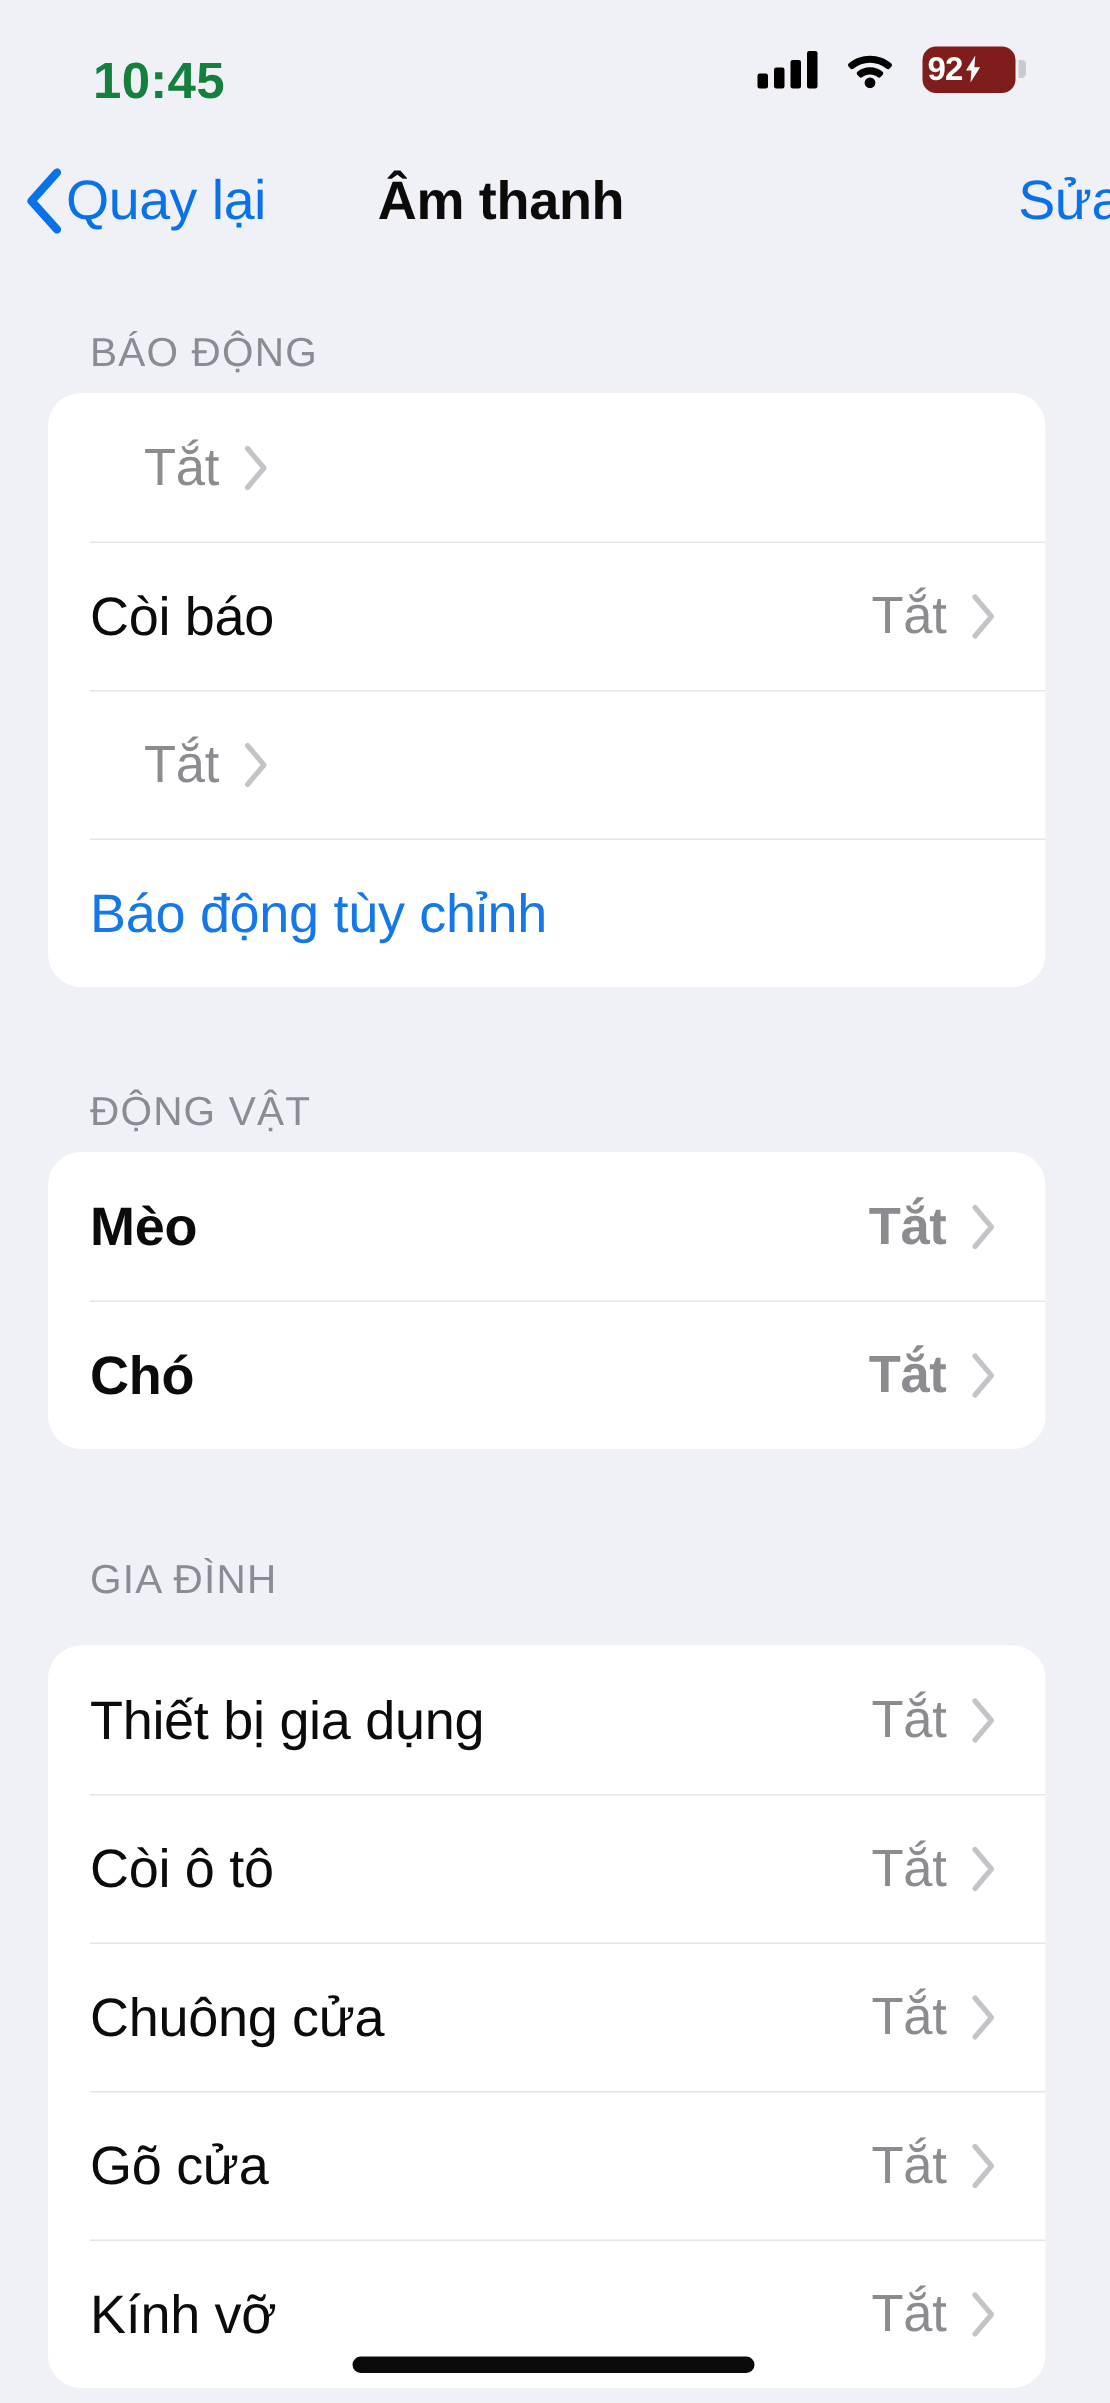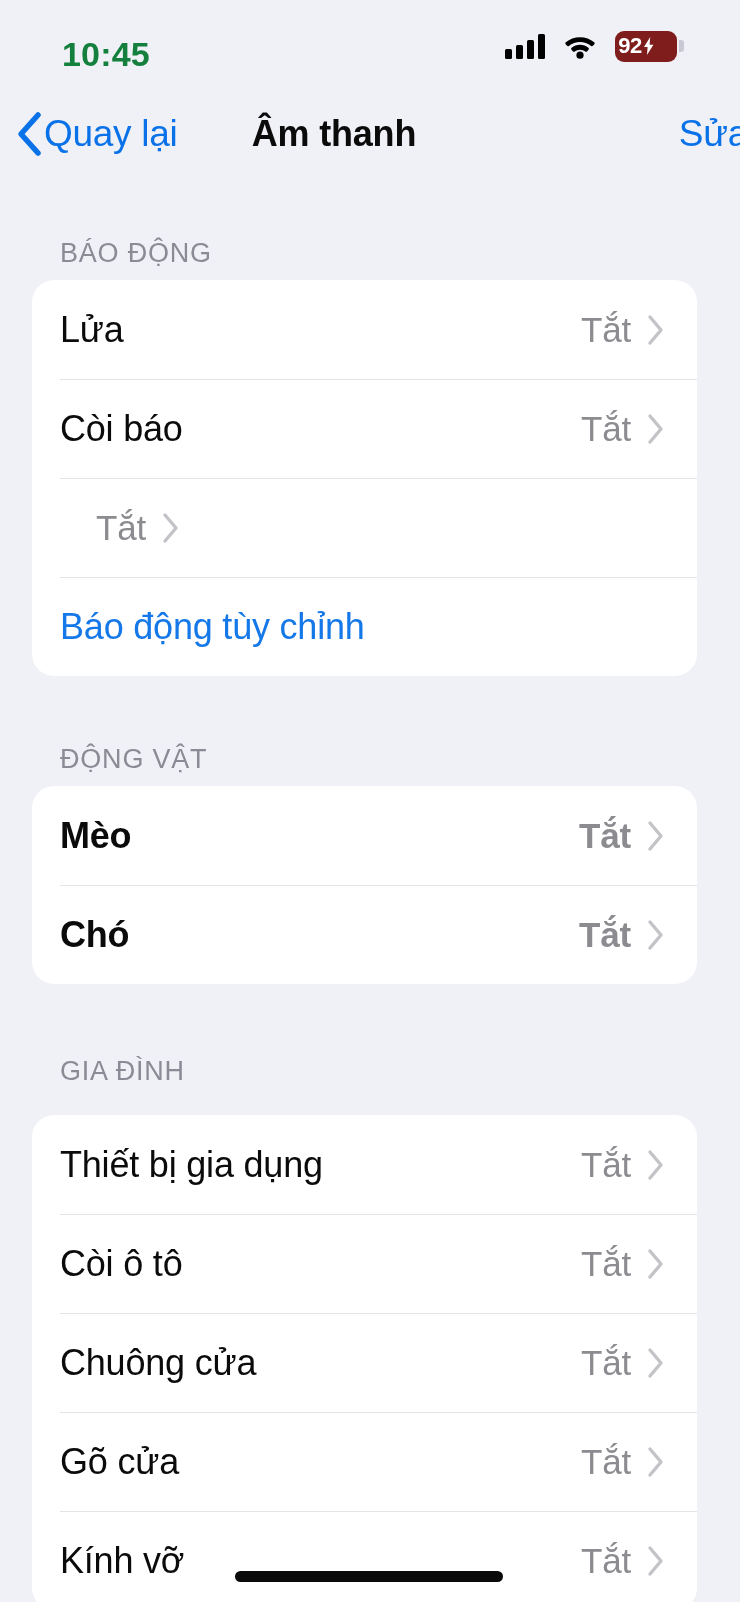--- a/index.html
+++ b/index.html
@@ -65,21 +65,21 @@
   .nav-title {
     position:absolute; left:0; width:668px; text-align:center;
     font-size:36px; font-weight:bold; color:#0b0b0c; letter-spacing:-0.2px;
   }
   .nav-edit {
     position:absolute; right:-8px; font-size:37px; color:#0a72e8;
     letter-spacing:-0.3px; cursor:pointer;
   }
 
   
-  .content { position:absolute; top:182px; left:0; width:740px; bottom:0; }
+  .content { position:absolute; top:164px; left:0; width:740px; bottom:0; }
 
   .section-header {
     font-size:27px; color:#8b8b96; letter-spacing:0.8px;
     padding:0 0 0 60px; text-transform:uppercase;
   }
   .sec1-header { position:absolute; top:56px; left:0; }
   .sec2-header { position:absolute; top:562px; left:0; }
   .sec3-header { position:absolute; top:874px; left:0; }
 
   .card {
@@ -158,21 +158,20 @@
     </div>
     <div class="nav-edit">Sửa</div>
   </div>
 
   <div class="content">
 
     <div class="section-header sec1-header">BÁO ĐỘNG</div>
     <div class="card card1">
 
       <div class="row">
-        <span class="row-label">Lửa</span>
         <span class="row-value">Tắt</span>
         <span>
           <svg class="chevron" viewBox="0 0 18 32">
               <path d="M3 3 L14 16 L3 29" fill="none" stroke="#c3c3c8" stroke-width="3.4" stroke-linecap="round" stroke-linejoin="round"></path>
             </svg>
         </span>
       </div>
 
       <div class="row">
         <span class="row-label">Còi báo</span>

